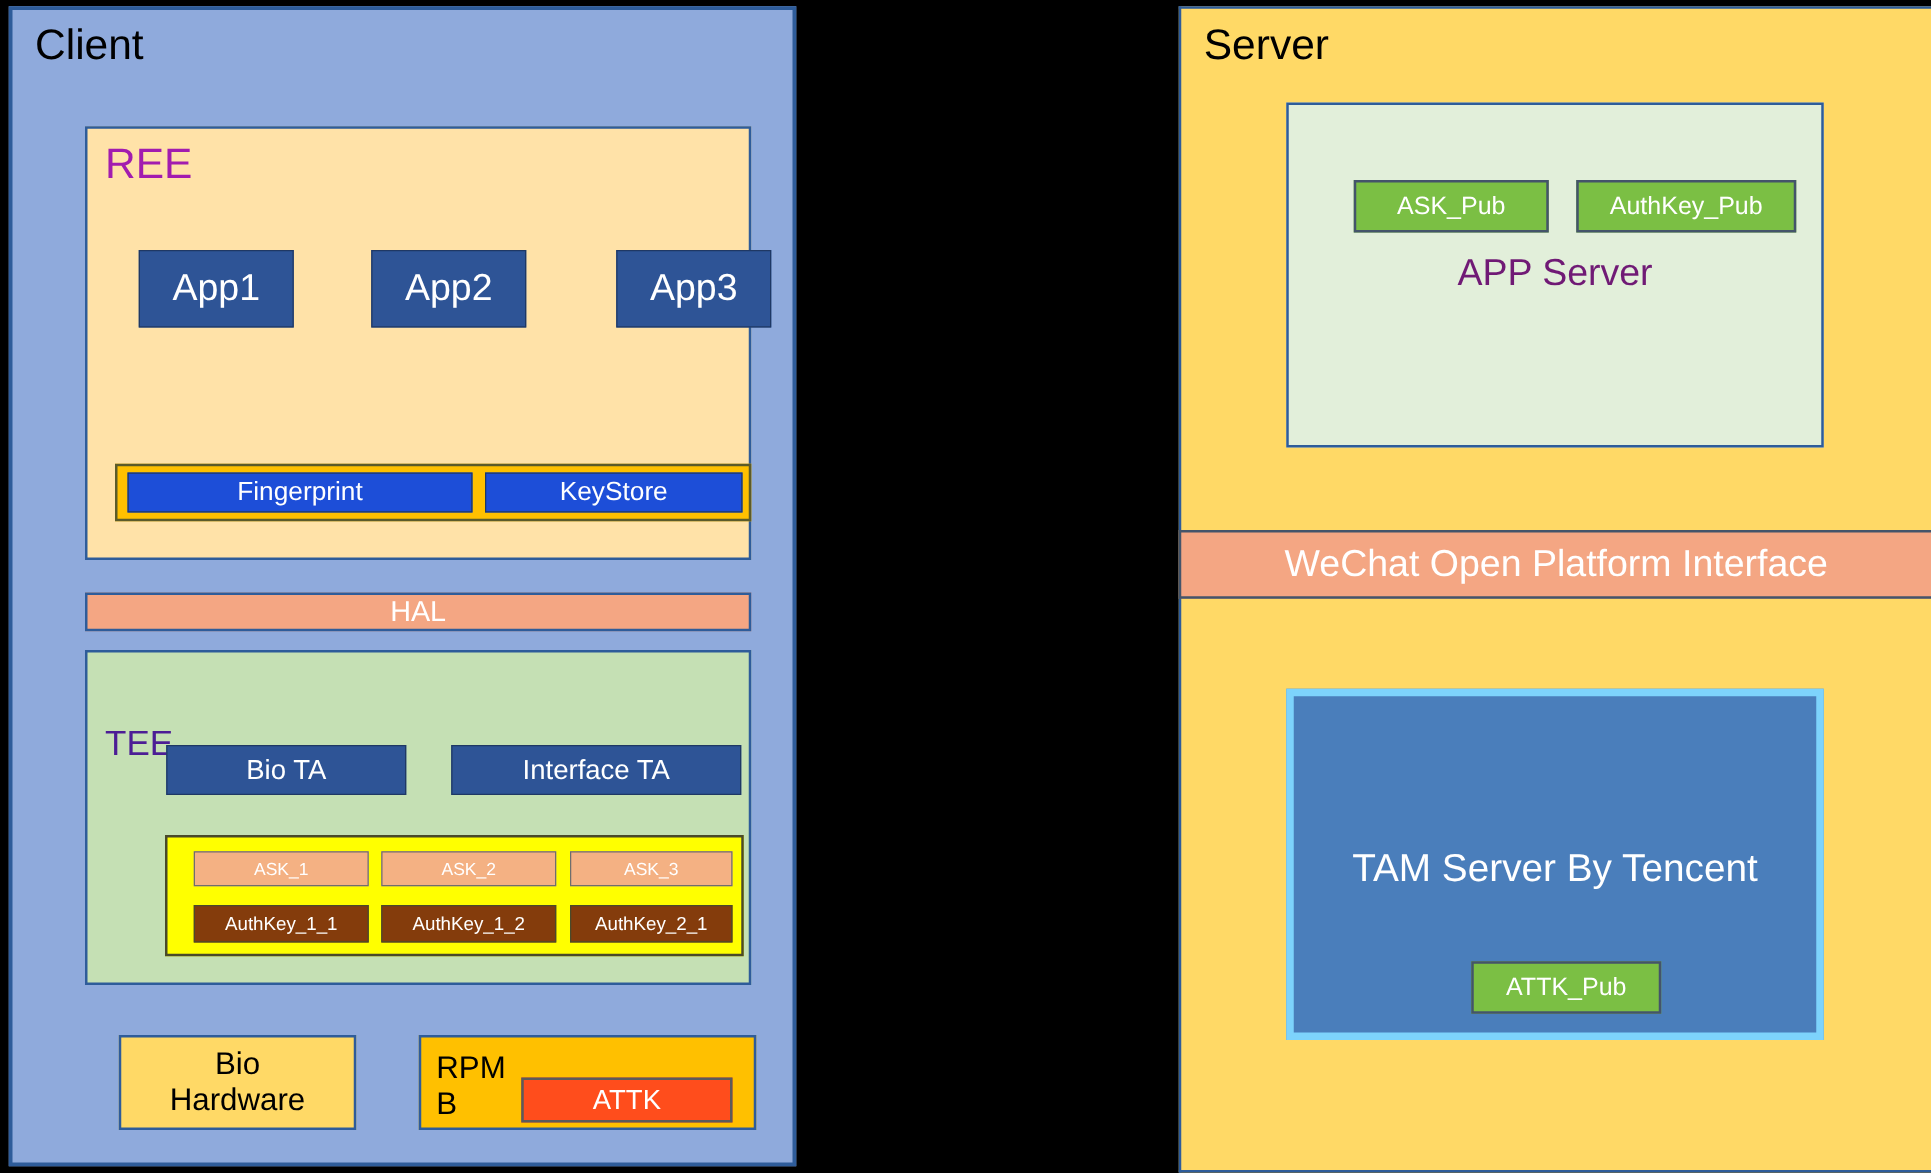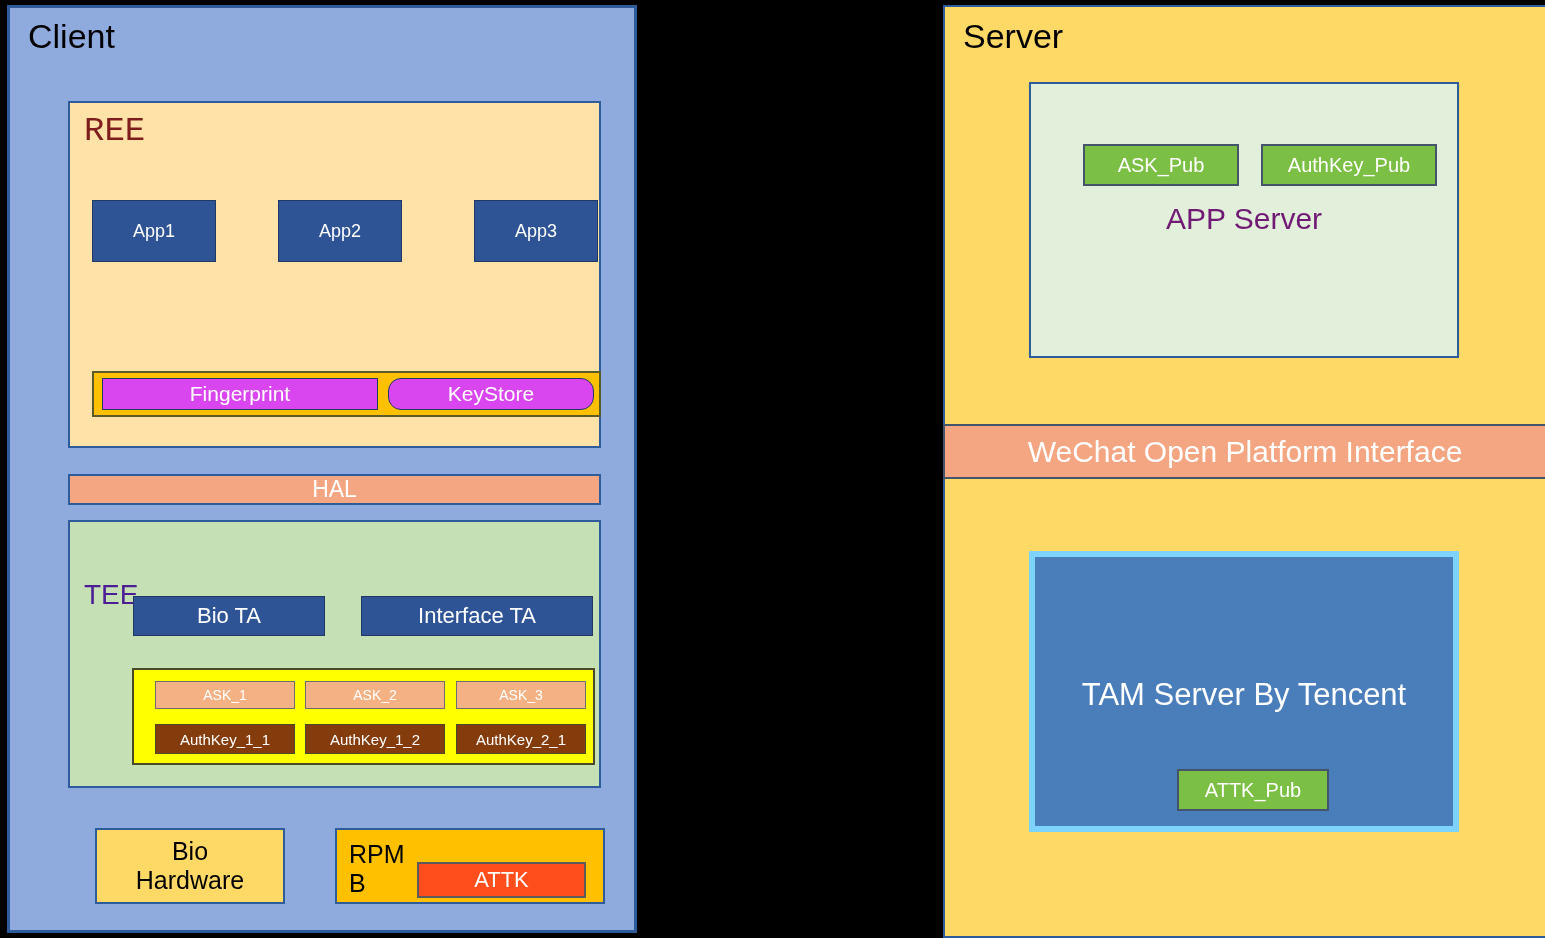--- a/index.html
+++ b/index.html
@@ -10,35 +10,35 @@
 
   
   #client-panel{left:7px;top:5px;width:630px;height:928px;
     background:#8FAADC;border:3px solid #2E5C9A;}
   #client-title{position:absolute;left:18px;top:10px;font-size:34px;color:#000;
     line-height:1.1;}
 
   
   #ree-panel{left:58px;top:93px;width:533px;height:347px;
     background:#FFE2A8;border:2px solid #2E5C9A;}
-  #ree-title{position:absolute;left:14px;top:9px;font-size:34px;color:#7f1d1d;font-family:Liberation Mono, monospace;}
+  #ree-title{position:absolute;left:14px;top:9px;font-size:34px;color:#a21caf;}
 
   .app-box{position:absolute;background:#2E5496;border:1px solid #1F3864;
-    color:#fff;font-size:18px;display:flex;align-items:center;justify-content:center;}
+    color:#fff;font-size:30px;display:flex;align-items:center;justify-content:center;margin-left:19px;}
   #app1{left:22px;top:97px;width:122px;height:60px;}
   #app2{left:208px;top:97px;width:122px;height:60px;}
   #app3{left:404px;top:97px;width:122px;height:60px;}
 
   #fp-group{position:absolute;left:22px;top:268px;width:505px;height:42px;
     background:#FFC000;border:2px solid #5B5B2A;}
-  .fp-item{position:absolute;top:5px;height:30px;background:#d946ef;
+  .fp-item{position:absolute;top:5px;height:30px;background:#1d4ed8;
     border:1px solid #1F3864;color:#fff;font-size:21px;
     display:flex;align-items:center;justify-content:center;}
   #fingerprint{left:8px;width:274px;}
-  #keystore{left:294px;width:204px;border-radius:13px;}
+  #keystore{left:294px;width:204px;}
 
   
   #hal-bar{left:58px;top:466px;width:533px;height:31px;
     background:#F4A683;border:2px solid #2E5C9A;color:#fff;font-size:23px;
     display:flex;align-items:center;justify-content:center;}
 
   
   #tee-panel{left:58px;top:512px;width:533px;height:268px;
     background:#C5E0B4;border:2px solid #2E5C9A;}
   #tee-title{position:absolute;left:14px;top:9px;font-size:28px;color:#4c1d95;margin-top:48px;}

